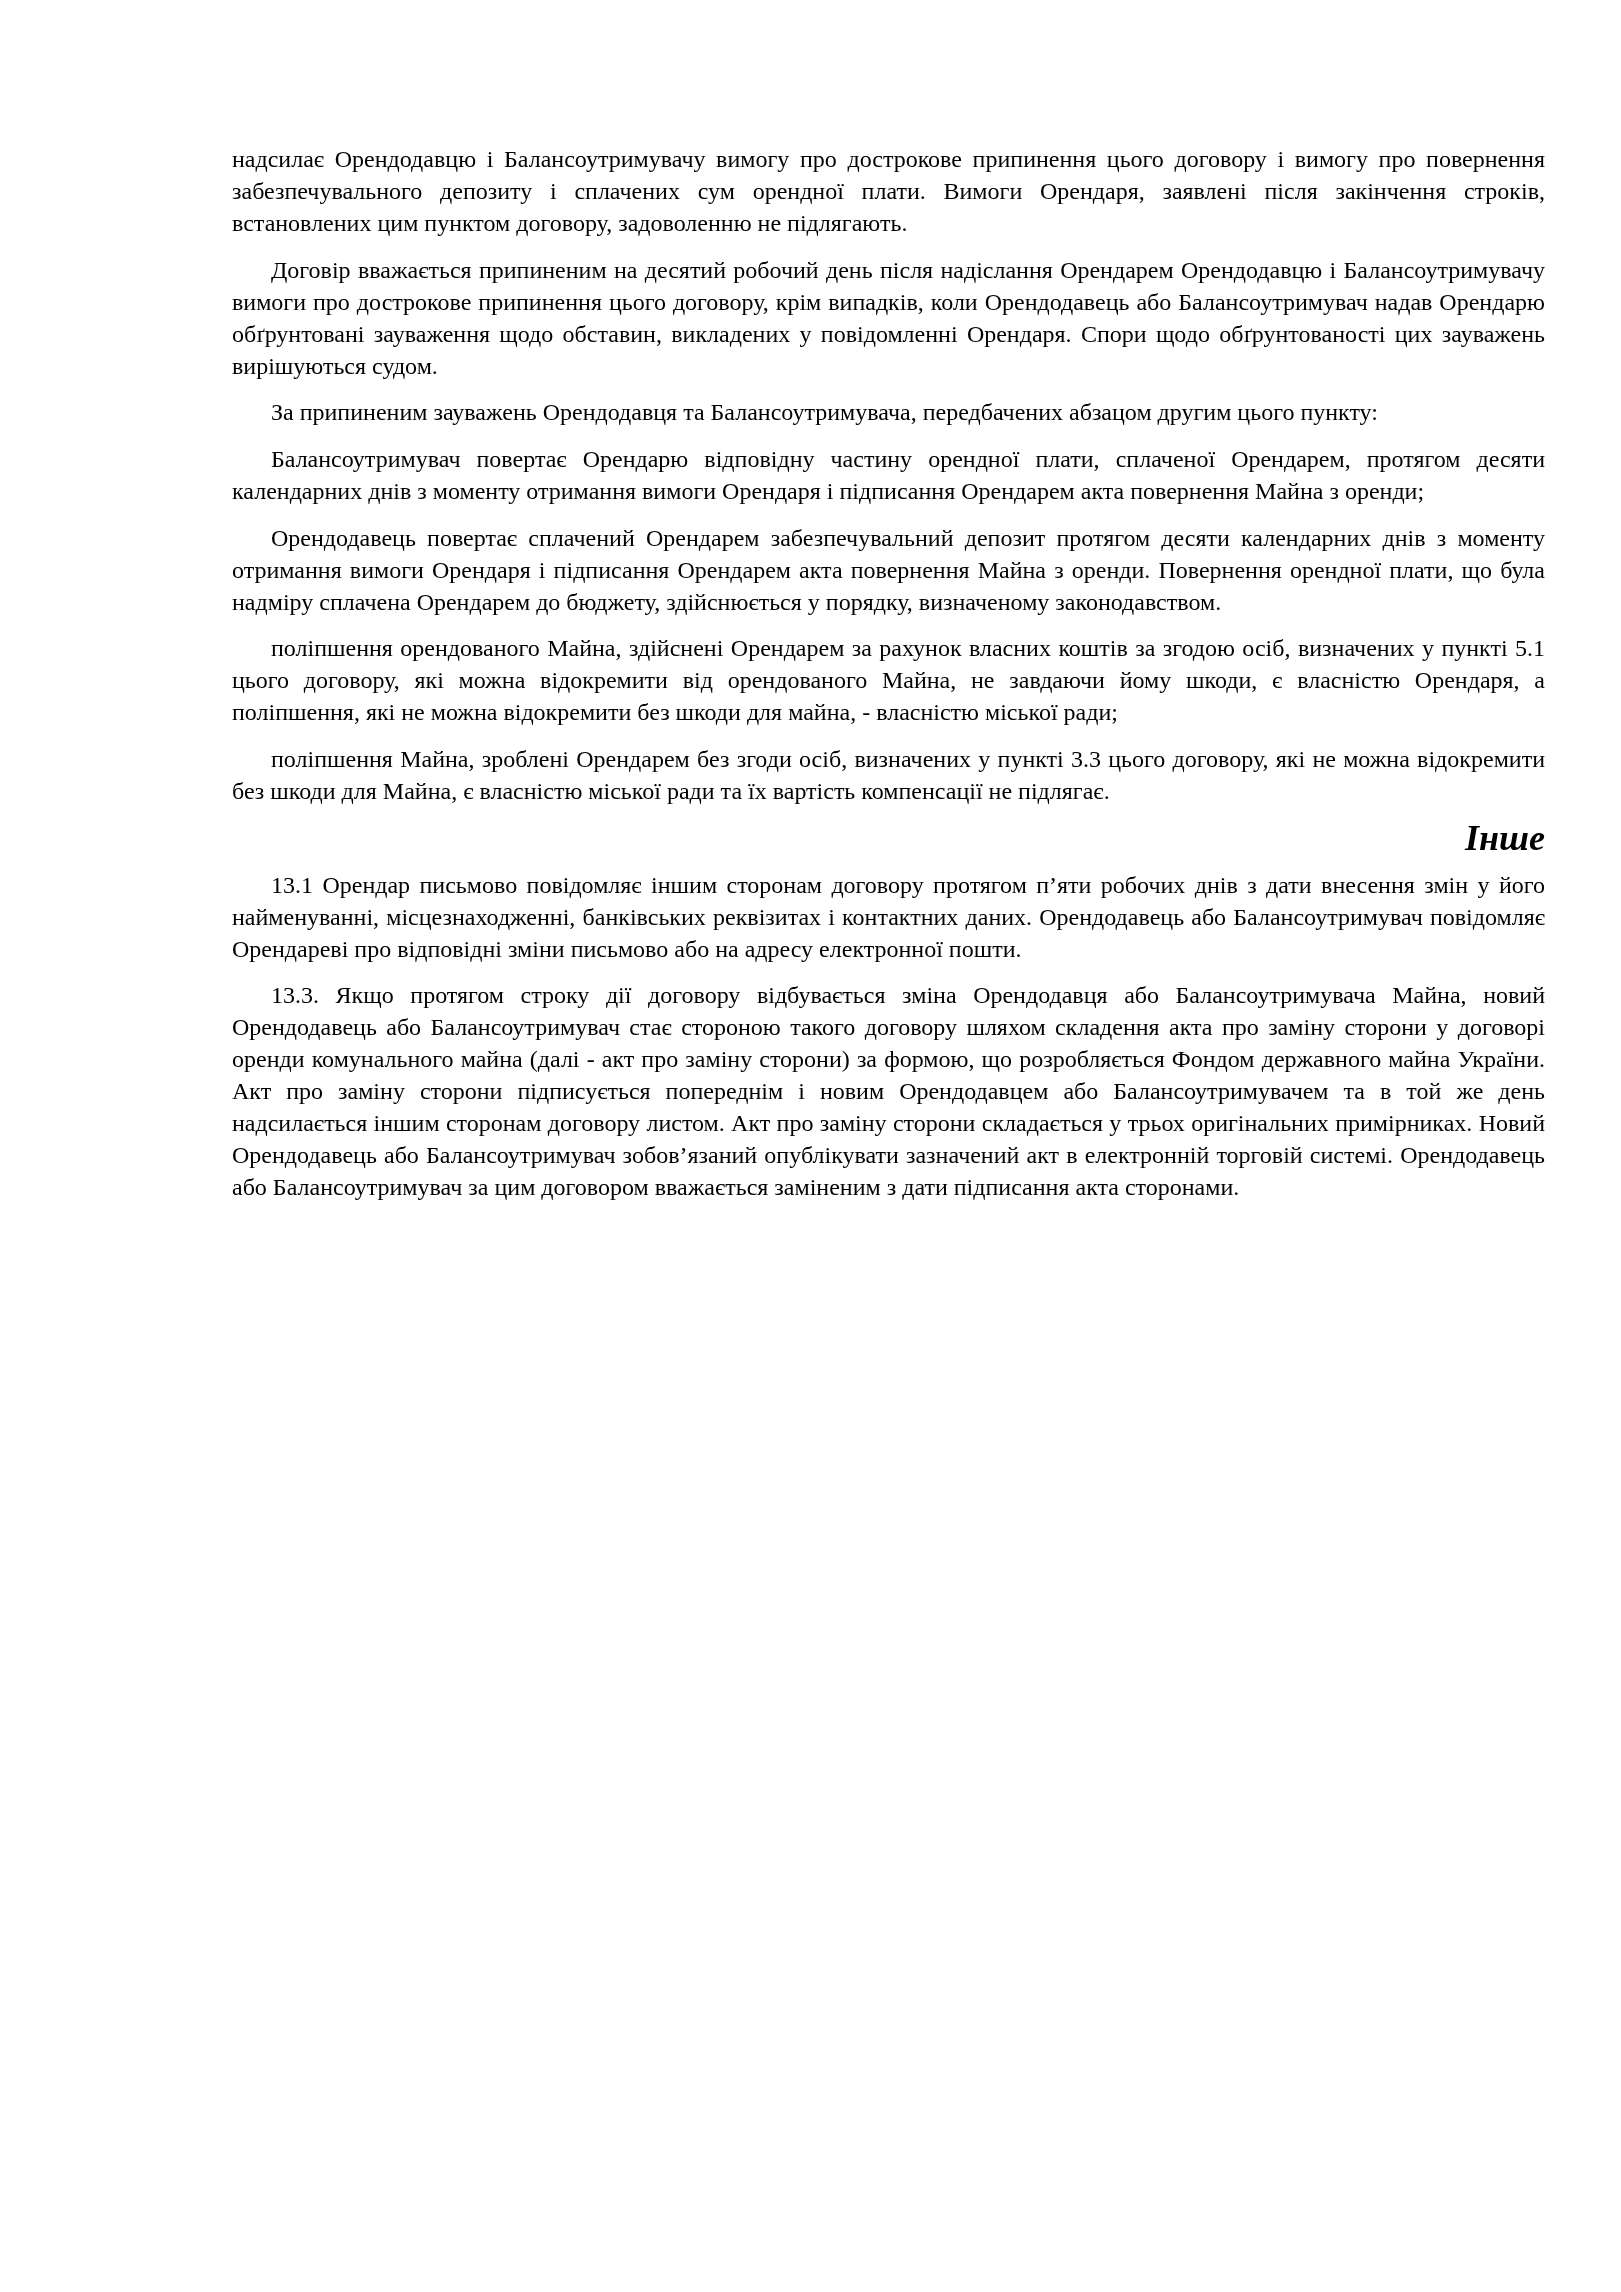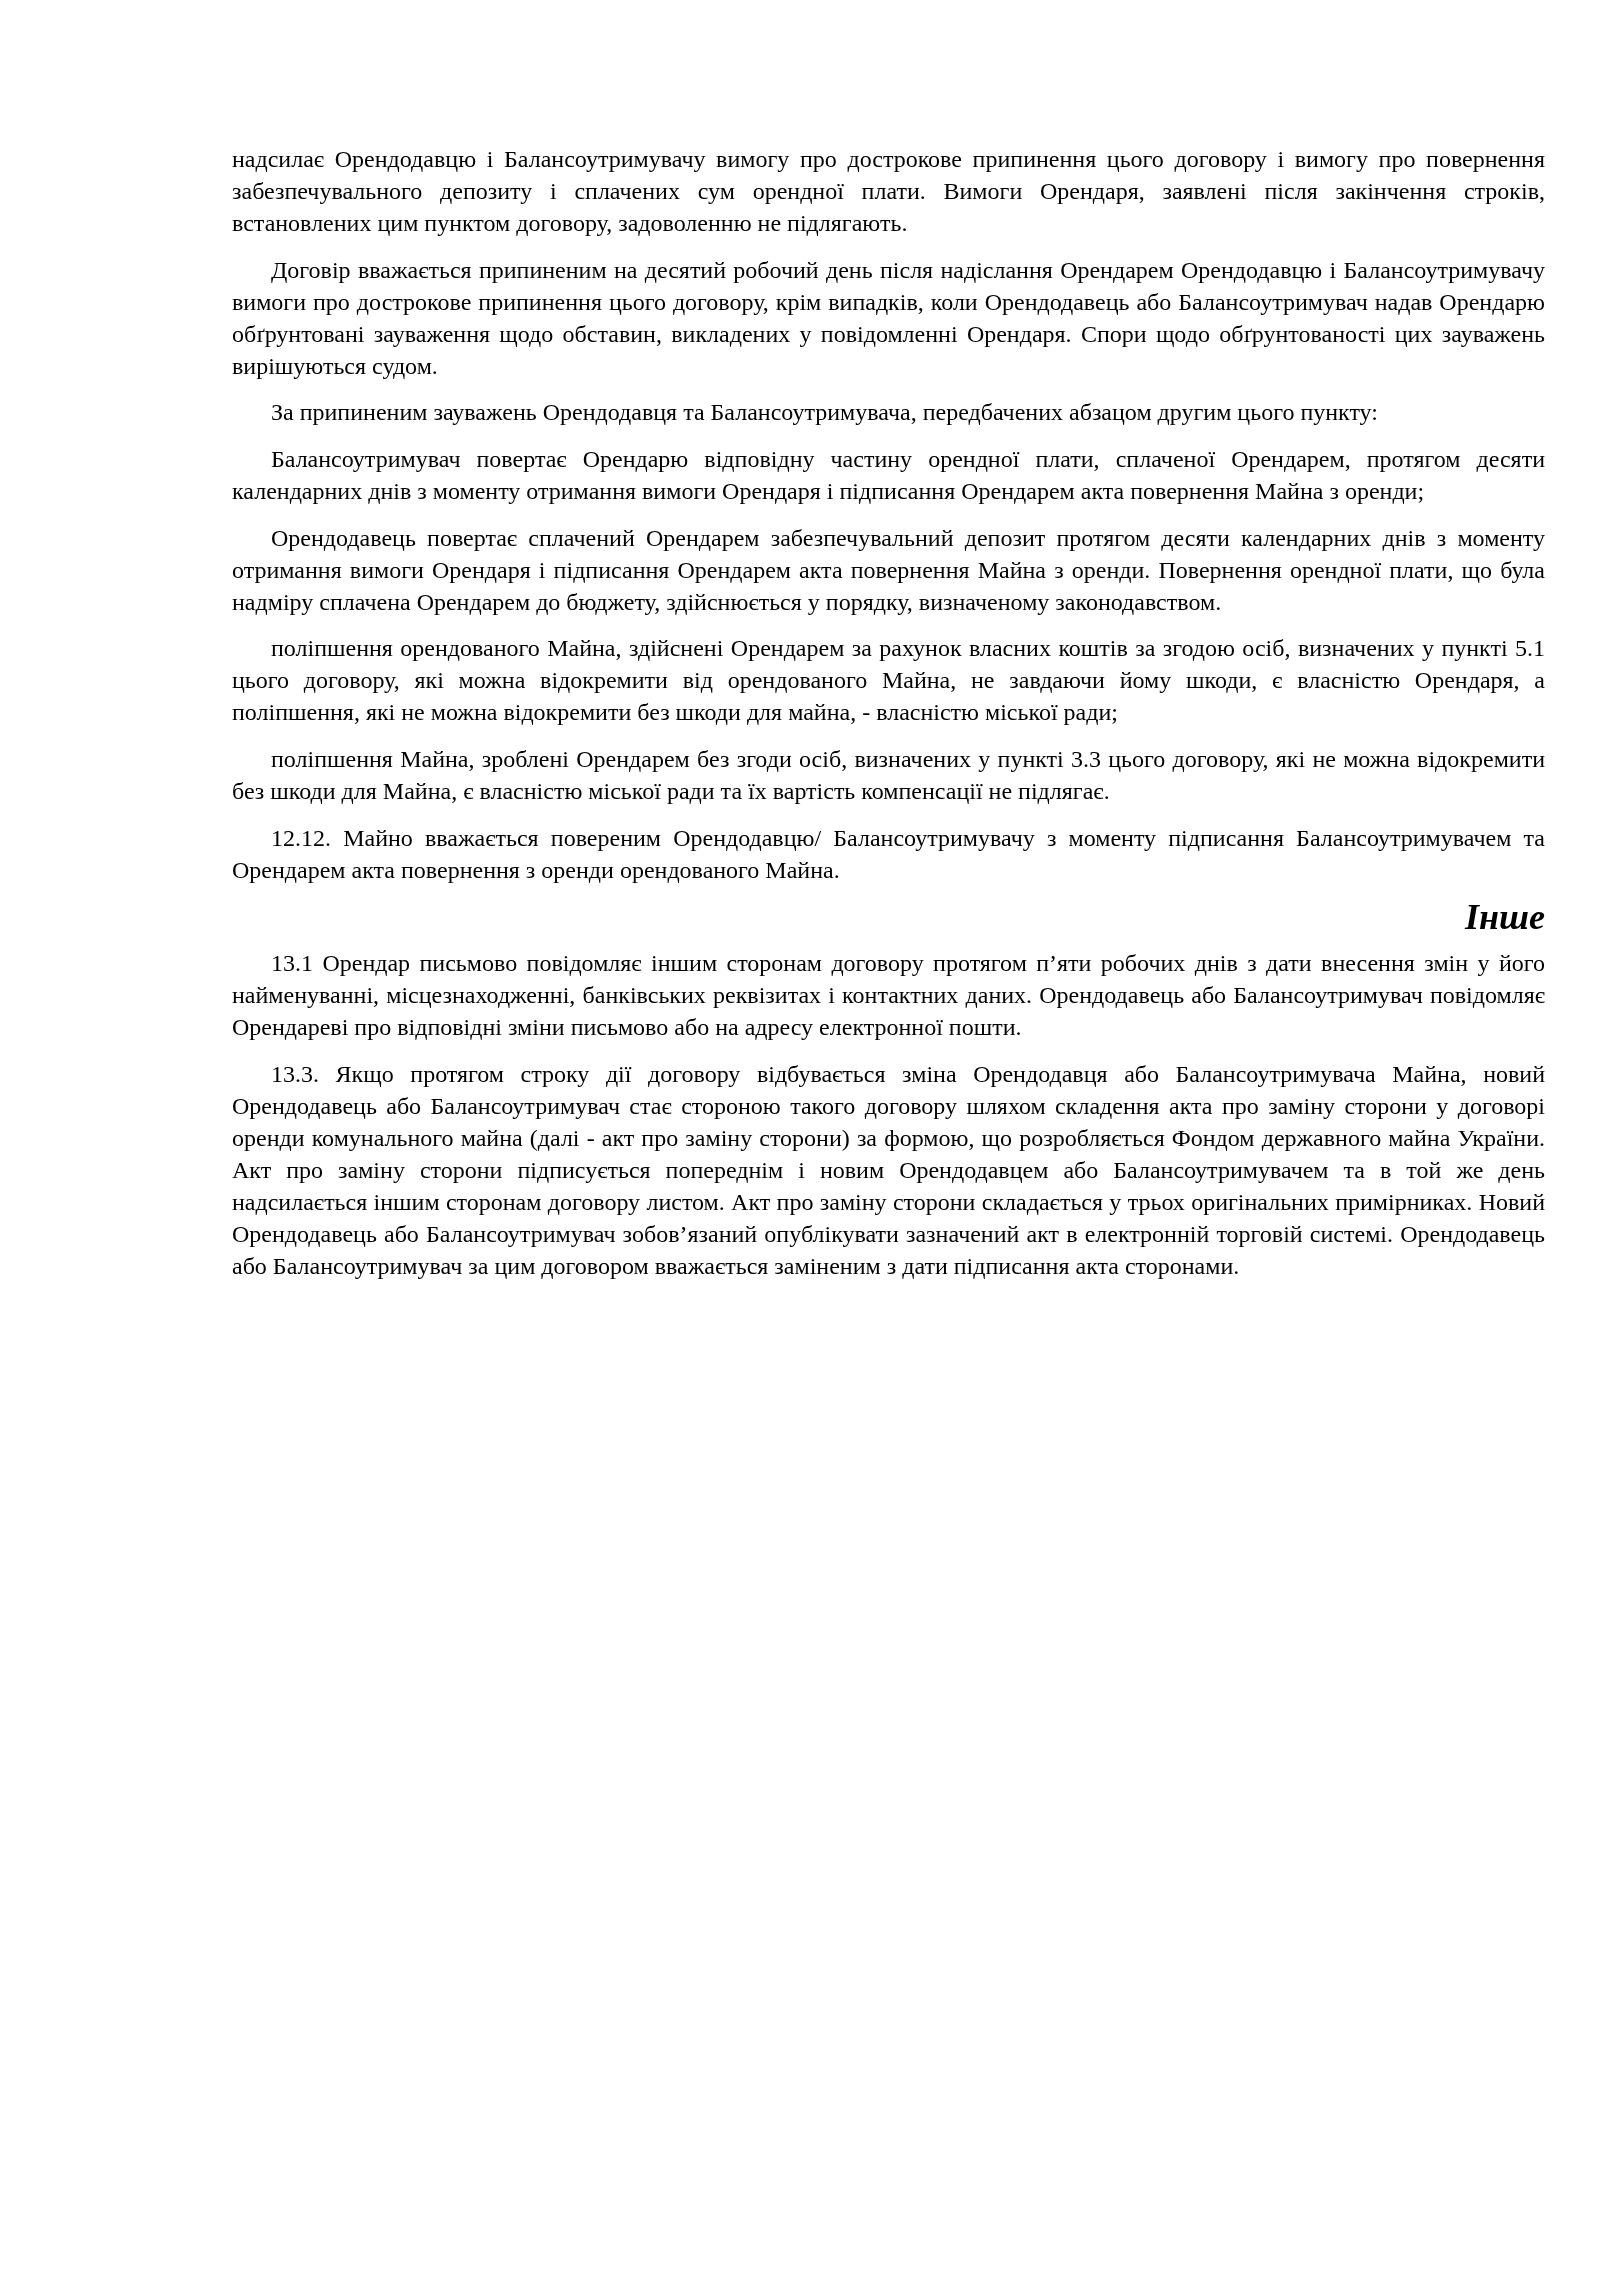--- a/index.html
+++ b/index.html
@@ -43,20 +43,19 @@
 <body>
 
 <div class="page">
   <p class="para noindent">надсилає Орендодавцю і Балансоутримувачу вимогу про дострокове припинення цього договору і вимогу про повернення забезпечувального депозиту і сплачених сум орендної плати. Вимоги Орендаря, заявлені після закінчення строків, встановлених цим пунктом договору, задоволенню не підлягають.</p>
   <p class="para">Договір вважається припиненим на десятий робочий день після надіслання Орендарем Орендодавцю і Балансоутримувачу вимоги про дострокове припинення цього договору, крім випадків, коли Орендодавець або Балансоутримувач надав Орендарю обґрунтовані зауваження щодо обставин, викладених у повідомленні Орендаря. Спори щодо обґрунтованості цих зауважень вирішуються судом.</p>
   <p class="para">За припиненим зауважень Орендодавця та Балансоутримувача, передбачених абзацом другим цього пункту:</p>
   <p class="para">Балансоутримувач повертає Орендарю відповідну частину орендної плати, сплаченої Орендарем, протягом десяти календарних днів з моменту отримання вимоги Орендаря і підписання Орендарем акта повернення Майна з оренди;</p>
   <p class="para">Орендодавець повертає сплачений Орендарем забезпечувальний депозит протягом десяти календарних днів з моменту отримання вимоги Орендаря і підписання Орендарем акта повернення Майна з оренди. Повернення орендної плати, що була надміру сплачена Орендарем до бюджету, здійснюється у порядку, визначеному законодавством.</p>
   <p class="para">поліпшення орендованого Майна, здійснені Орендарем за рахунок власних коштів за згодою осіб, визначених у пункті 5.1 цього договору, які можна відокремити від орендованого Майна, не завдаючи йому шкоди, є власністю Орендаря, а поліпшення, які не можна відокремити без шкоди для майна, - власністю міської ради;</p>
   <p class="para">поліпшення Майна, зроблені Орендарем без згоди осіб, визначених у пункті 3.3 цього договору, які не можна відокремити без шкоди для Майна, є власністю міської ради та їх вартість компенсації не підлягає.</p>
-  <p class="para">12.12. Майно вважається повереним Орендодавцю/ Балансоутримувачу з моменту підписання Балансоутримувачем та Орендарем акта повернення з оренди орендованого Майна.</p>
 
   <h2 class="para heading">Інше</h2>
 
   <p class="para">13.1 Орендар письмово повідомляє іншим сторонам договору протягом п’яти робочих днів з дати внесення змін у його найменуванні, місцезнаходженні, банківських реквізитах і контактних даних. Орендодавець або Балансоутримувач повідомляє Орендареві про відповідні зміни письмово або на адресу електронної пошти.</p>
   <p class="para">13.3. Якщо протягом строку дії договору відбувається зміна Орендодавця або Балансоутримувача Майна, новий Орендодавець або Балансоутримувач стає стороною такого договору шляхом складення акта про заміну сторони у договорі оренди комунального майна (далі - акт про заміну сторони) за формою, що розробляється Фондом державного майна України. Акт про заміну сторони підписується попереднім і новим Орендодавцем або Балансоутримувачем та в той же день надсилається іншим сторонам договору листом. Акт про заміну сторони складається у трьох оригінальних примірниках. Новий Орендодавець або Балансоутримувач зобов’язаний опублікувати зазначений акт в електронній торговій системі. Орендодавець або Балансоутримувач за цим договором вважається заміненим з дати підписання акта сторонами.</p>
 </div>
 
 
 </body></html>

